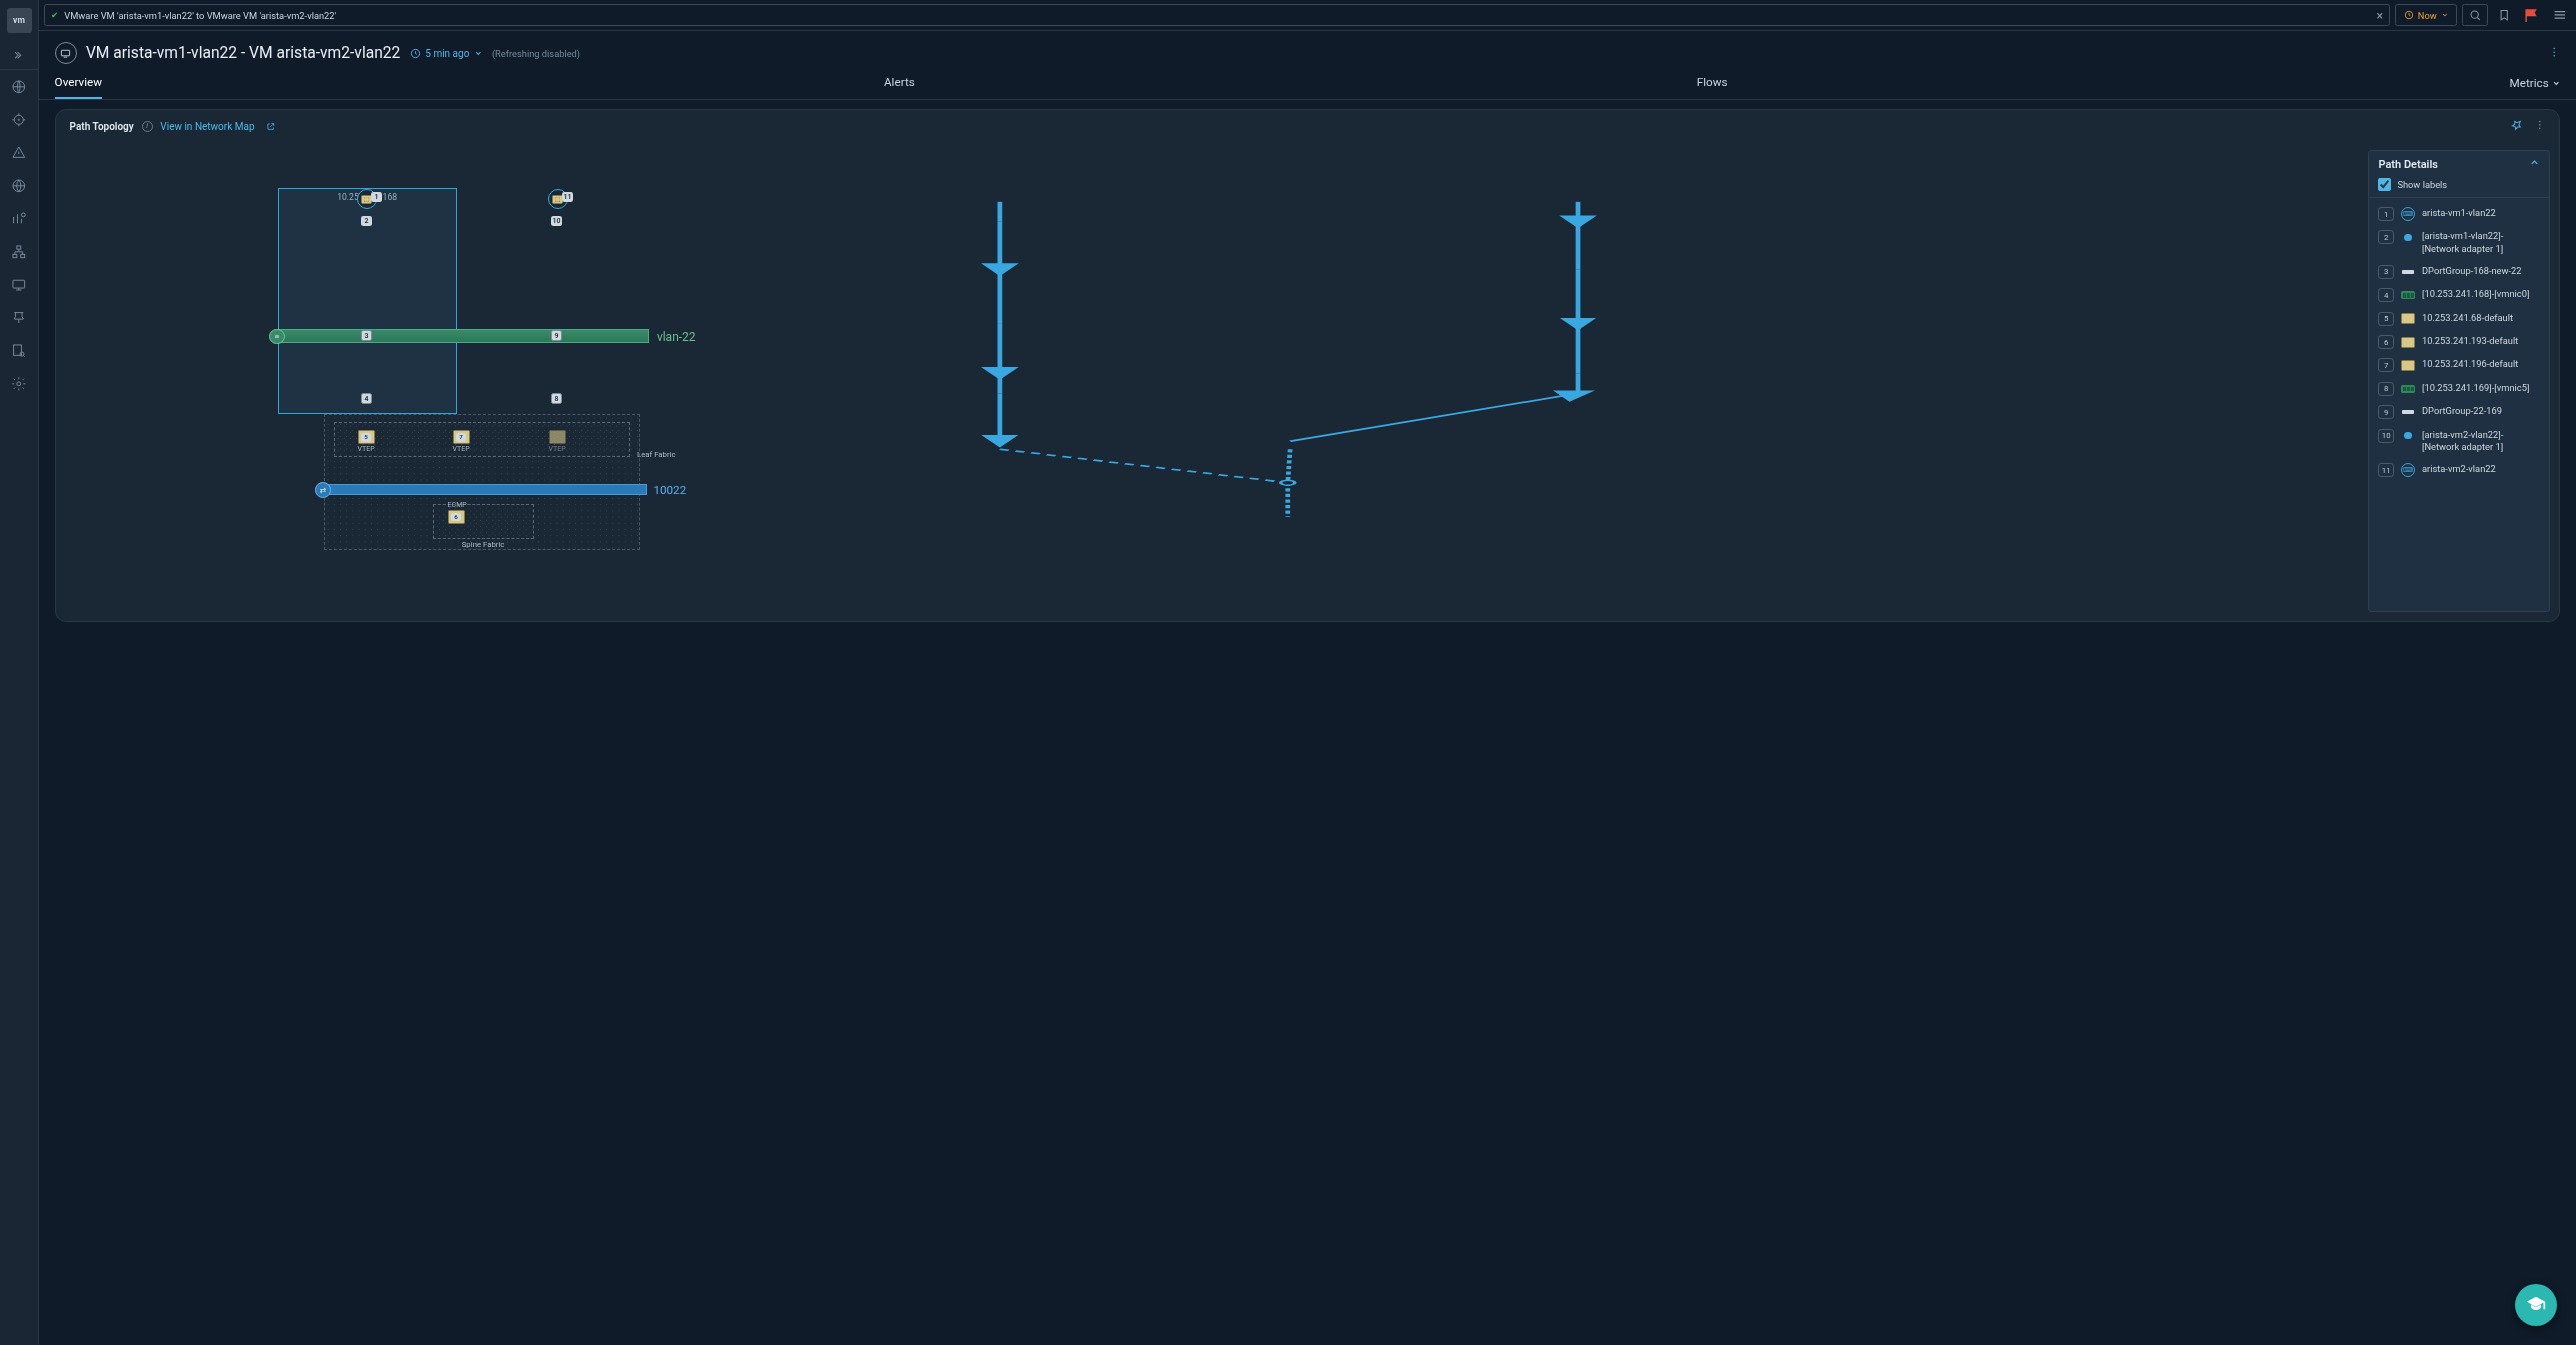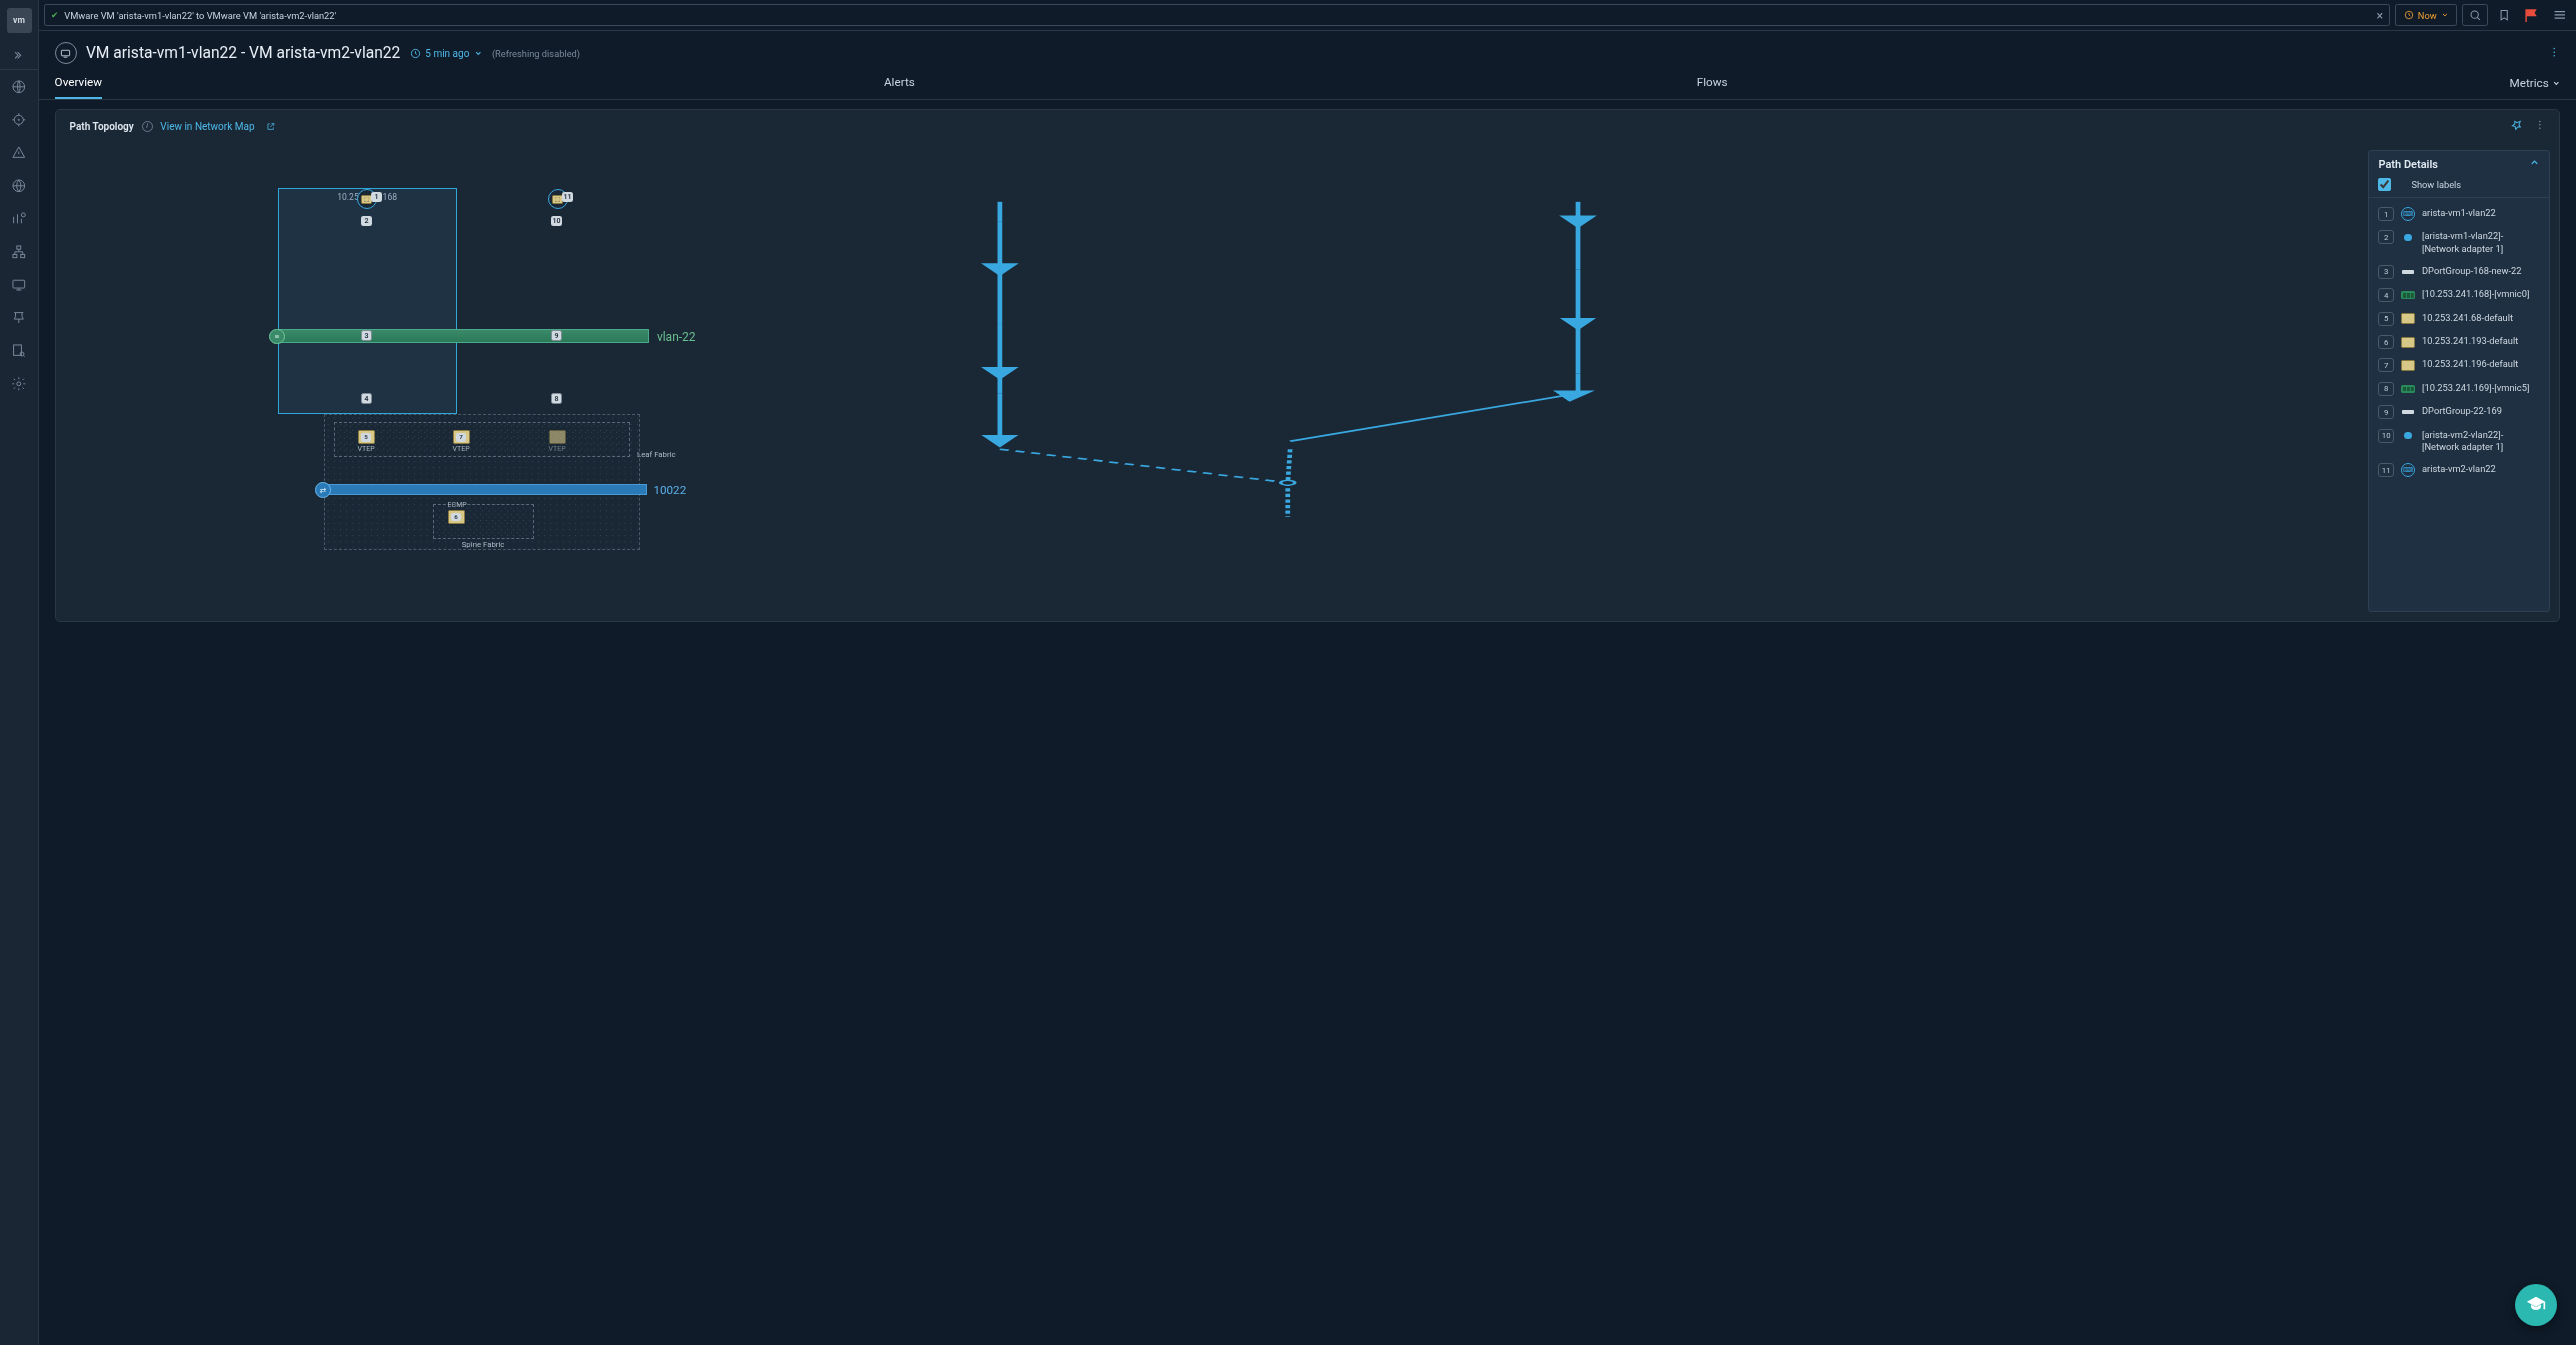--- a/index.html
+++ b/index.html
@@ -143,21 +143,21 @@
   border-bottom: 2.3px solid #4db8e8;
 }
 .content {
   flex: 1;
   padding: 9.3px 15.6px;
   overflow: auto;
 }
 .panel {
   background: #1a2836;
   border: 0.8px solid #2a3744;
-  border-radius: 5px;
+  border-radius: 11px;
   height: 513px;
   display: flex;
   flex-direction: column;
   position: relative;
 }
 .panel-head {
   display: flex;
   align-items: center;
   gap: 7.8px;
   padding: 9.3px 14px;
@@ -344,21 +344,21 @@
   align-items: center;
   justify-content: space-between;
   font-size: 11px;
   font-weight: 600;
   color: #e0e8f0;
 }
 .pd-showlabels {
   padding: 0 9.3px 6.2px 9.3px;
   display: flex;
   align-items: center;
-  gap: 20px;
+  gap: 6px;
   font-size: 9.3px;
   border-bottom: 0.8px solid #2e4052;
 }
 .pd-showlabels input { accent-color: #4db8e8; }
 .pd-list {
   flex: 1;
   overflow-y: auto;
   padding: 4.7px 0;
 }
 .pd-item {

